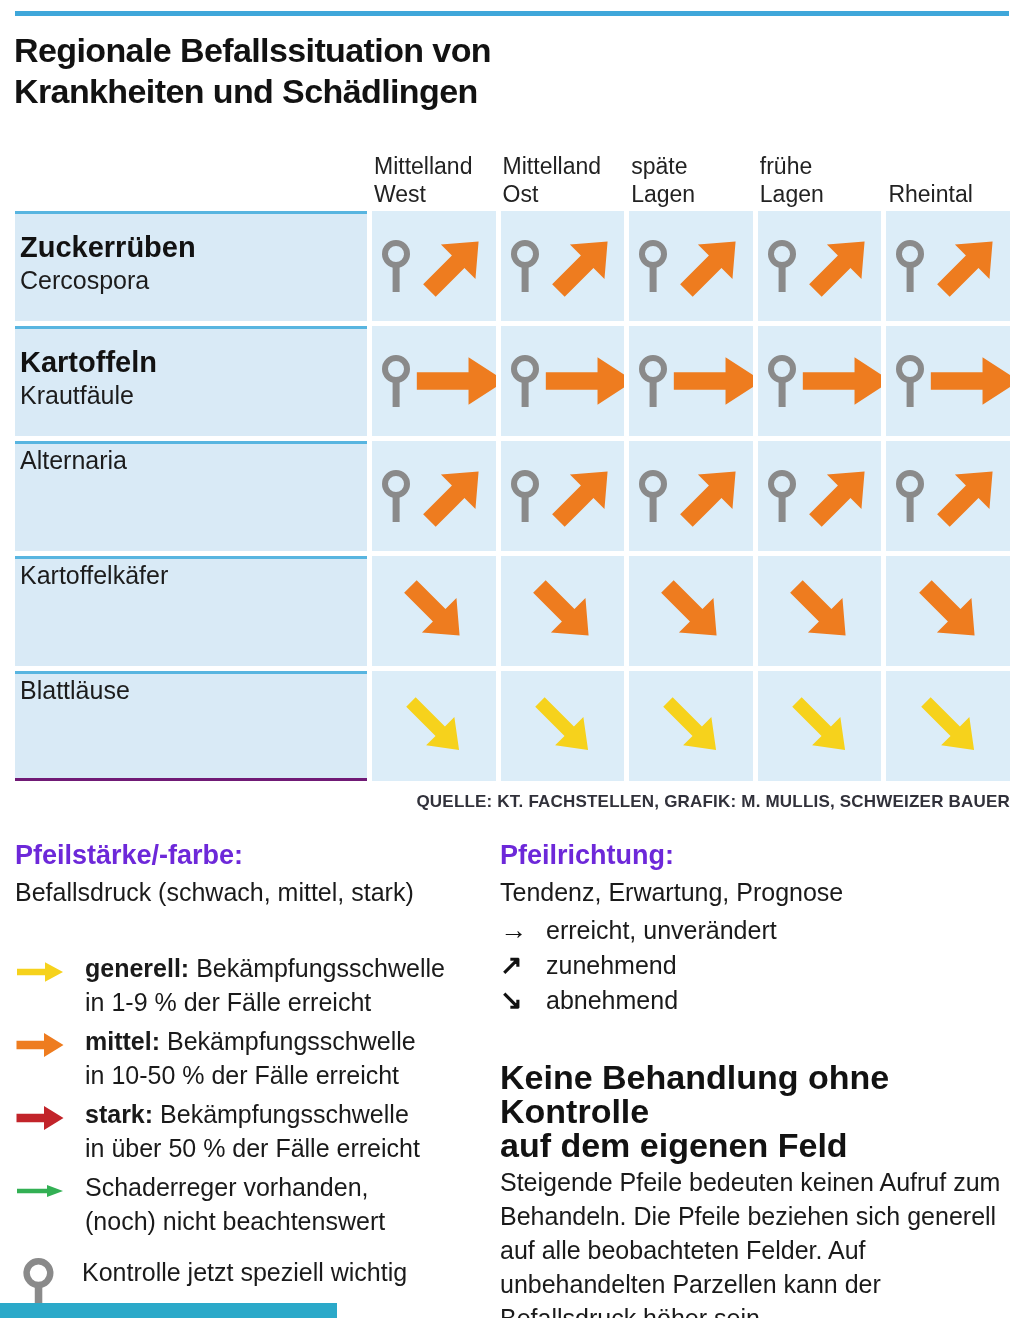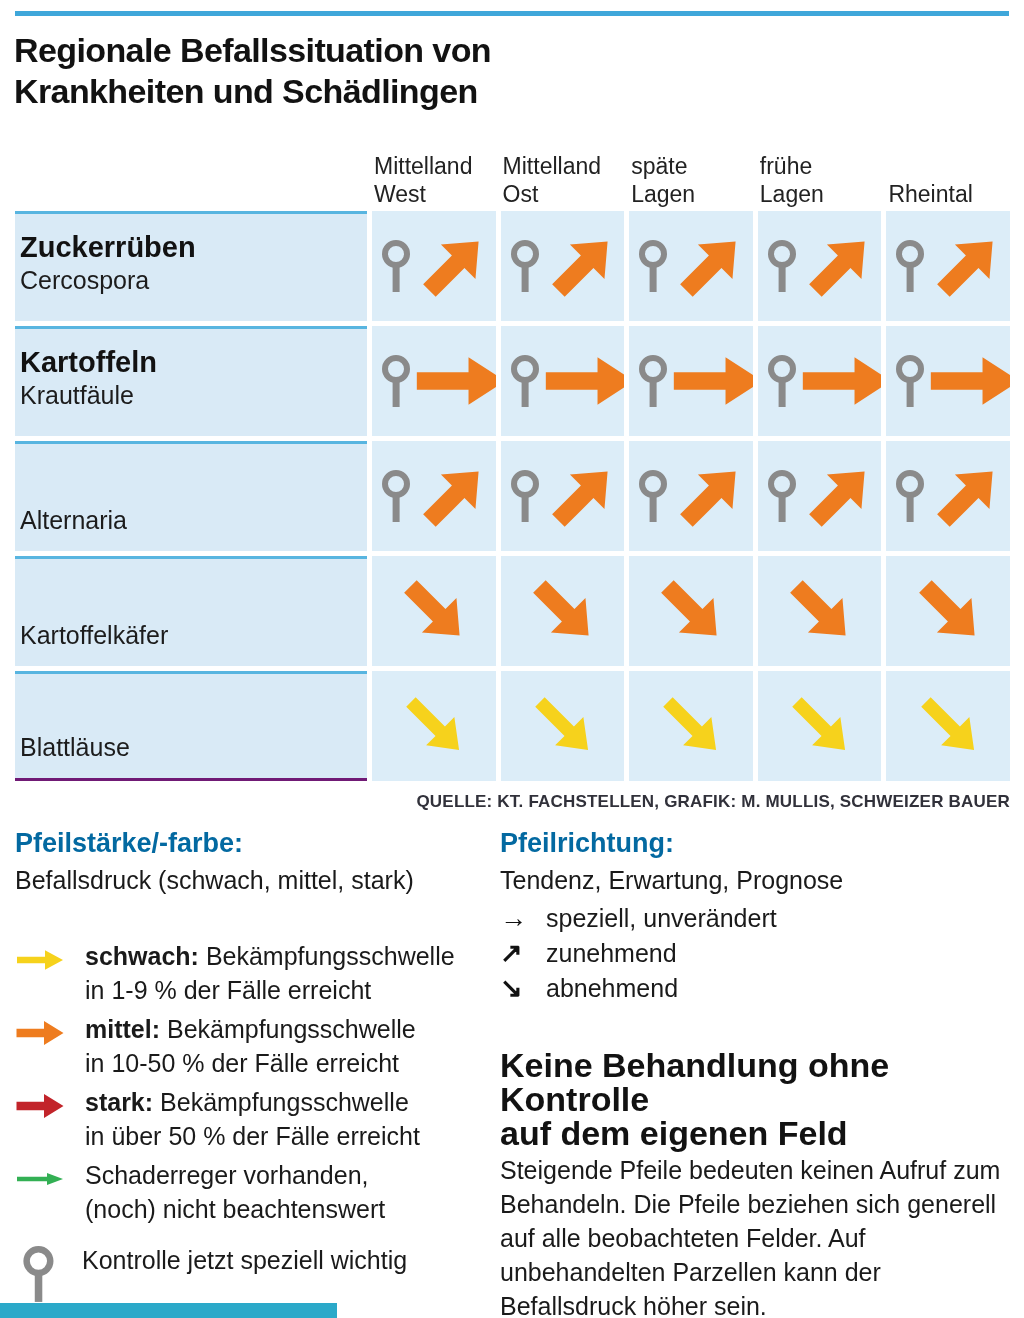--- a/index.html
+++ b/index.html
@@ -16,39 +16,39 @@
                  display:grid; grid-template-columns:repeat(5,1fr); gap:5px; }
   .colhead { align-self:end; font-size:23px; line-height:28px; padding-left:2px; color:#222; }
 
   #grid { position:absolute; left:15px; top:211px; width:995px; height:570px;
           display:grid; grid-template-columns:352px repeat(5,1fr);
           grid-template-rows:repeat(5,110px); gap:5px; }
   .rowlabel { background:#d9eaf6; border-top:3px solid #58b5e0; padding-left:5px;
               display:flex; flex-direction:column; }
   .rowlabel.last { border-bottom:3px solid #701a75; }
   .rowlabel.vtop { justify-content:flex-start; padding-top:16px; }
-  .rowlabel.vbottom { justify-content:flex-end; padding-bottom:14px; }
+  .rowlabel.vbottom { justify-content:flex-start; padding-bottom:14px; }
   .group { font-size:29px; font-weight:bold; line-height:34px; color:#121212; }
   .disease { font-size:25px; line-height:33px; color:#1c1c1c; }
 
   .cell { background:#dcedf8; display:flex; align-items:center; padding-left:8px; overflow:hidden; }
   .cell.centered { justify-content:center; padding-left:0; }
   .cell-mag { width:34px; height:53px; flex:none; }
   .cell-mag svg, .note-mag svg, .arrow svg { width:100%; height:100%; display:block; }
 
   .arrow { flex:none; }
   .dir-up   { transform:rotate(-45deg); }
   .dir-down { transform:rotate(45deg); }
   .cell-arrow { width:74px; height:74px; margin-left:3px; }
   .cell-arrow.wide { width:94px; height:72px; margin-left:0; }
 
   #source { position:absolute; top:792px; right:14px; font-size:17px; font-weight:bold;
             letter-spacing:0.2px; color:#31313a; }
 
-  .lg-head { font-size:27px; font-weight:bold; line-height:33px; color:#0369a1; }
+  .lg-head { font-size:27px; font-weight:bold; line-height:33px; color:#6d28d9;margin-top:12px; }
   .lg-sub  { font-size:25px; line-height:33px; margin-top:4px; }
 
   #legend-left { position:absolute; left:15px; top:827px; width:460px; }
   #strength-items { margin-top:42px; }
   .litem { display:flex; gap:20px; margin-bottom:5px; }
   .lg-arrow { width:50px; height:36px; margin-top:3px; }
   .ltext { font-size:25px; line-height:34px; }
   .ltext strong { font-weight:bold; }
   #mag-note { display:flex; gap:24px; align-items:flex-start; margin-top:20px;
               font-size:25px; }
@@ -369,21 +369,21 @@
   <div id="legend-left">
     <div class="lg-head">Pfeilstärke/-farbe:</div>
     <div class="lg-sub">Befallsdruck (schwach, mittel, stark)</div>
     <div id="strength-items">
         <div class="litem">
           <div class="arrow dir-right lg-arrow">
             <svg viewBox="0 0 100 100" preserveAspectRatio="none">
               <polygon fill="#F6D21C" points="4,41 60,41 60,23 96,50 60,77 60,59 4,59"></polygon>
             </svg>
           </div>
-          <div class="ltext"><strong>schwach: </strong>Bekämpfungsschwelle<br>in 1-9 % der Fälle erreicht</div>
+          <div class="ltext"><strong>generell: </strong>Bekämpfungsschwelle<br>in 1-9 % der Fälle erreicht</div>
         </div>
         <div class="litem">
           <div class="arrow dir-right lg-arrow">
             <svg viewBox="0 0 100 100" preserveAspectRatio="none">
               <polygon fill="#EE7C1F" points="3,38 58,38 58,17 97,50 58,83 58,62 3,62"></polygon>
             </svg>
           </div>
           <div class="ltext"><strong>mittel: </strong>Bekämpfungsschwelle<br>in 10-50 % der Fälle erreicht</div>
         </div>
         <div class="litem">
@@ -413,21 +413,21 @@
         <span>Kontrolle jetzt speziell wichtig</span>
       </div>
   </div>
 
   <div id="legend-right">
     <div class="lg-head">Pfeilrichtung:</div>
     <div class="lg-sub">Tendenz, Erwartung, Prognose</div>
     <div id="direction-items">
         <div class="ditem">
           <span class="dglyph">→</span>
-          <span class="dlabel">speziell, unverändert</span>
+          <span class="dlabel">erreicht, unverändert</span>
         </div>
         <div class="ditem">
           <span class="dglyph">↗</span>
           <span class="dlabel">zunehmend</span>
         </div>
         <div class="ditem">
           <span class="dglyph">↘</span>
           <span class="dlabel">abnehmend</span>
         </div>
       </div>

